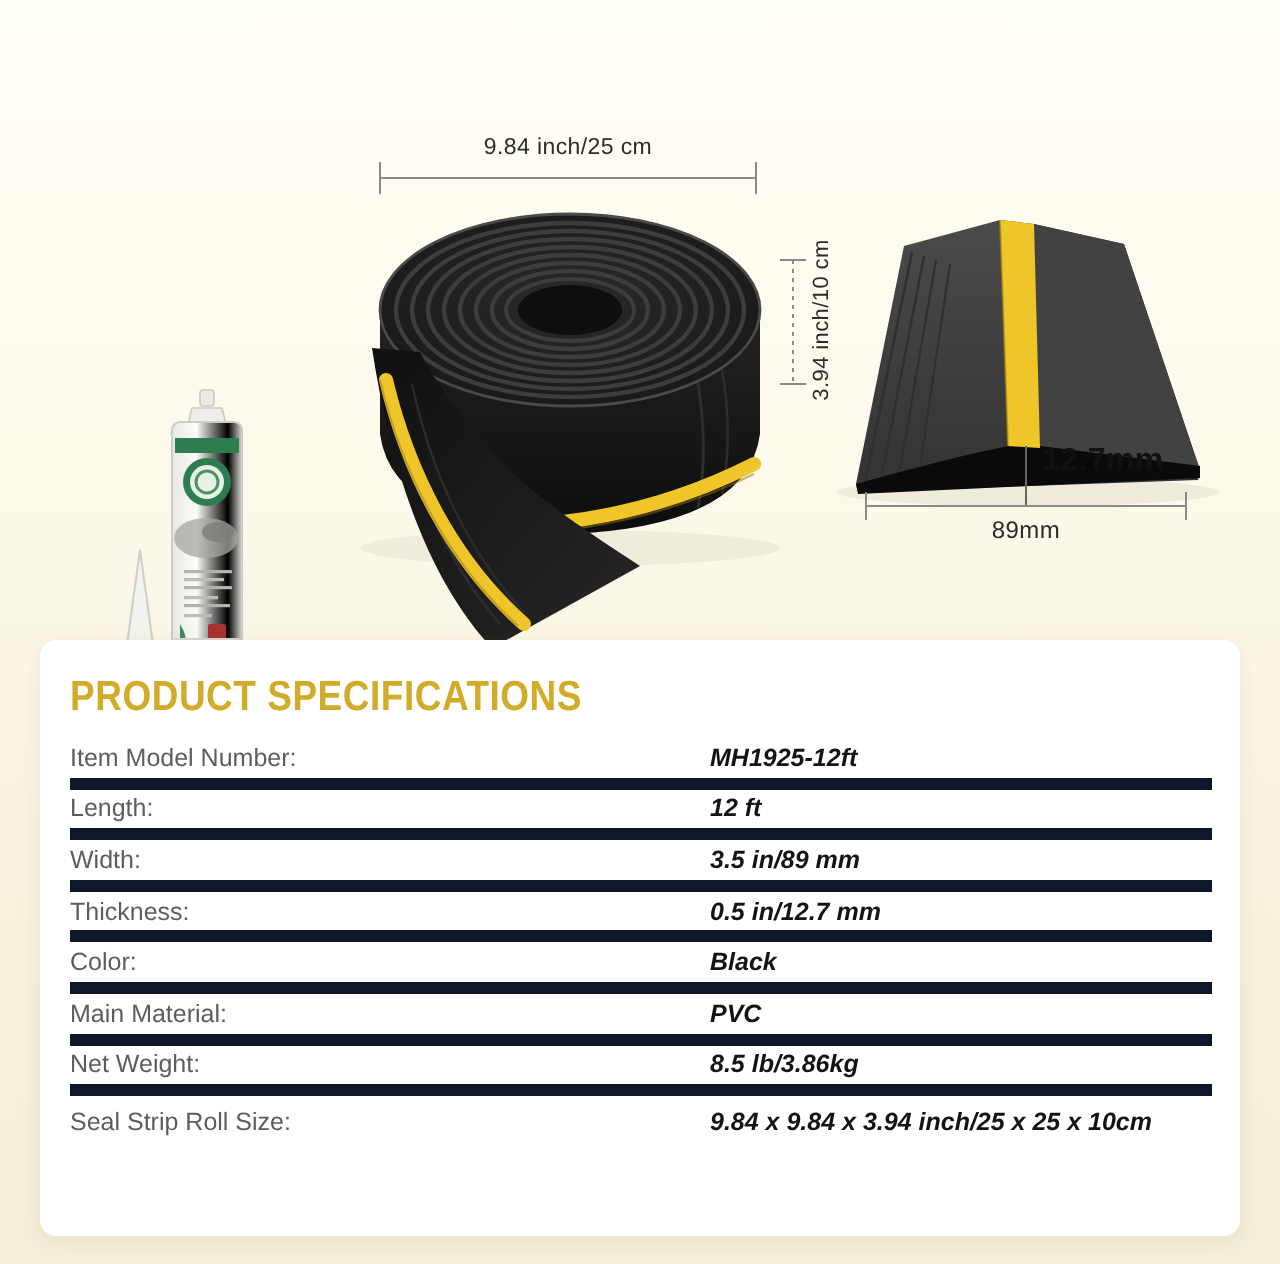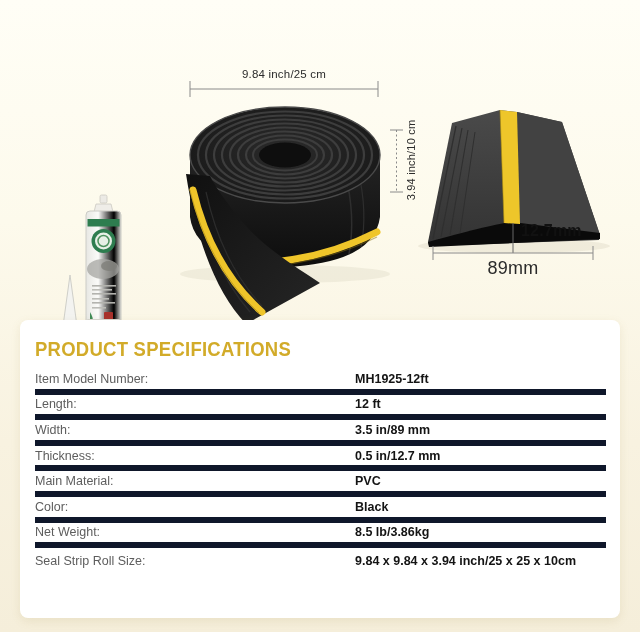--- a/index.html
+++ b/index.html
@@ -15,21 +15,21 @@
   .gallery { position:absolute; left:0; top:0; width:640px; height:318px;margin-top:22px; }
   .gallery svg { position:absolute; left:0; top:0; }
 
   .dim-label { position:absolute; color:#2b2b2b; font-size:11.5px; letter-spacing:.2px; }
   .dim-roll-width { left:190px; top:46px; width:188px; text-align:center; }
   .dim-roll-height {
     left:352px; top:132px; width:118px; text-align:center;
     transform:rotate(-90deg); transform-origin:center; font-size:11px;
   }
   .dim-profile-thickness { left:521px; top:200px; font-weight:700; font-size:16px; color:#111; }
-  .dim-profile-width { left:433px; top:236px; width:160px; text-align:center; font-size:18px; }
+  .dim-profile-width { left:433px; top:236px; width:160px; text-align:center; font-size:12px; }
 
   
   .spec-card {
     position:absolute; left:20px; top:320px; width:600px; height:298px;
     background:#ffffff; border-radius:8px;
     box-shadow:0 3px 10px rgba(160,140,70,.14);
   }
   .spec-title {
     margin:17px 0 8px 15px;
     font-size:21px; font-weight:700; color:#d2ab29;
@@ -38,21 +38,21 @@
   }
   .spec-table { margin:0 14px 0 15px; }
   .spec-row {
     height:25.6px; display:flex; align-items:center; position:relative;
     border-bottom:6px solid #0f172a;
   }
   .spec-row:last-child { border-bottom:none; }
   .spec-label { color:#5d5d5d; font-size:12.5px; }
   .spec-value {
     position:absolute; left:320px; color:#141414; font-weight:700;
-    font-size:12.5px; white-space:pre;
+    font-size:12.5px; white-space:pre;font-style:italic;
   }
 </style>
 </head>
 <body>
 
 <div class="stage">
 
   <div class="gallery">
 
     <svg width="640" height="320" viewBox="0 0 640 320">
@@ -188,28 +188,28 @@
       </div>
       <div class="spec-row">
         <div class="spec-label">Width:</div>
         <div class="spec-value">3.5 in/89 mm</div>
       </div>
       <div class="spec-row">
         <div class="spec-label">Thickness:</div>
         <div class="spec-value">0.5 in/12.7 mm</div>
       </div>
       <div class="spec-row">
+        <div class="spec-label">Color:</div>
+        <div class="spec-value">Black</div>
+      </div>
+      <div class="spec-row">
         <div class="spec-label">Main Material:</div>
         <div class="spec-value">PVC</div>
       </div>
       <div class="spec-row">
-        <div class="spec-label">Color:</div>
-        <div class="spec-value">Black</div>
-      </div>
-      <div class="spec-row">
         <div class="spec-label">Net Weight:</div>
         <div class="spec-value">8.5 lb/3.86kg</div>
       </div>
       <div class="spec-row">
         <div class="spec-label">Seal Strip Roll Size:</div>
         <div class="spec-value">9.84 x 9.84 x 3.94 inch/25 x 25 x 10cm</div>
       </div>
     </div>
   </div>
 

